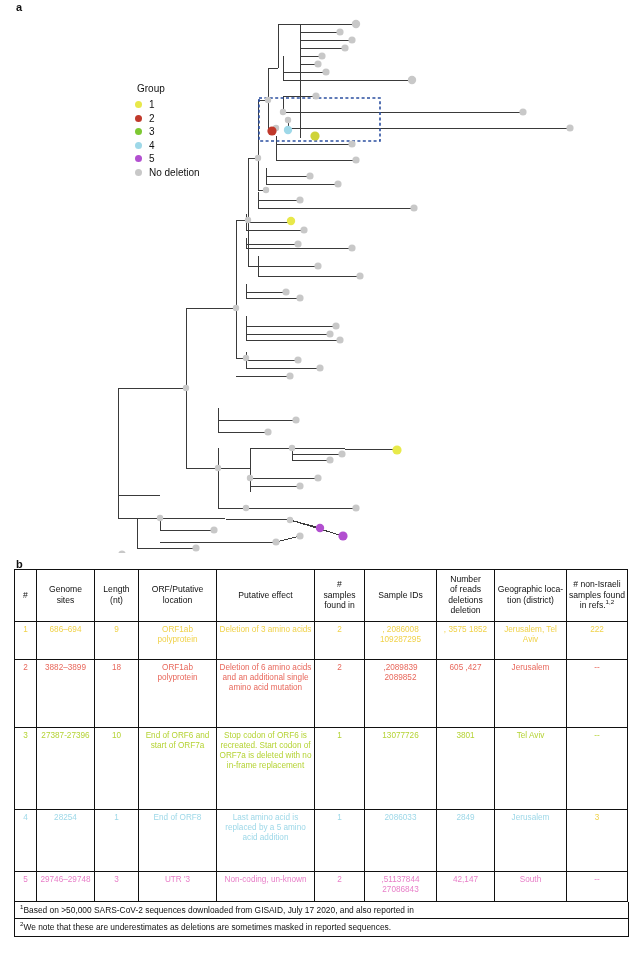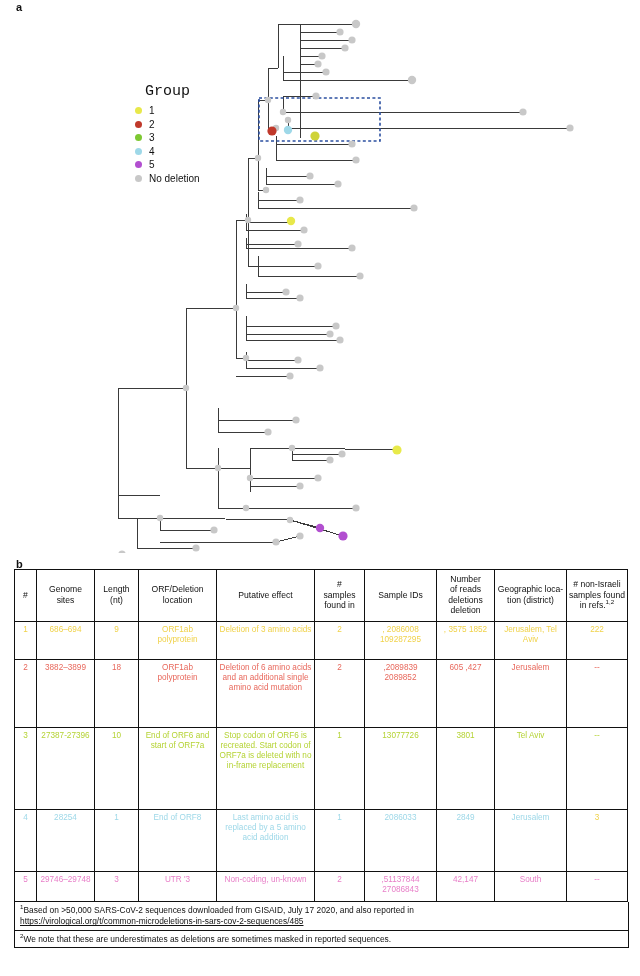--- a/index.html
+++ b/index.html
@@ -8,21 +8,21 @@
   .panel-label{position:absolute;font-size:11px;font-weight:bold;color:#111;}
   #panel-a-label{left:16px;top:1px;}
   #panel-b-label{left:16px;top:558px;}
 
   
   #tree-panel{position:absolute;left:0;top:8px;width:640px;height:545px;}
   #tree-svg{position:absolute;left:0;top:0;}
 
   
   #legend{position:absolute;left:133px;top:83px;width:110px;}
-  #legend-title{font-size:15px;color:#111;margin:0 0 4px 12px;font-family:Liberation Mono, monospace;}
+  #legend-title{font-size:10px;color:#111;margin:0 0 4px 4px;}
   .legend-row{display:flex;align-items:center;height:13px;margin-bottom:0.5px;}
   .legend-dot{width:7px;height:7px;border-radius:50%;margin-right:7px;margin-left:2px;flex:0 0 auto;}
   .legend-text{font-size:10px;color:#111;line-height:13px;}
 
   
   #table-wrap{position:absolute;left:14px;top:569px;width:613px;}
   table.deltable{border-collapse:collapse;width:613px;table-layout:fixed;font-size:8.2px;}
   table.deltable th,table.deltable td{
     border-left:1px solid #111;border-right:1px solid #111;
     text-align:center;vertical-align:top;padding:3px 2px 4px 2px;line-height:1.22;
@@ -213,21 +213,21 @@
         <col class="c6">
         <col class="c7">
         <col class="c8">
         <col class="c9">
     </colgroup>
     <thead>
       <tr>
         <th><span>#</span></th>
         <th><span>Genome</span><br><span>sites</span></th>
         <th><span>Length</span><br><span>(nt)</span></th>
-        <th><span>ORF/Deletion</span><br><span>location</span></th>
+        <th><span>ORF/Putative</span><br><span>location</span></th>
         <th><span>Putative effect</span></th>
         <th><span>#</span><br><span>samples</span><br><span>found in</span></th>
         <th><span>Sample IDs</span></th>
         <th><span>Number</span><br><span>of reads</span><br><span>deletions</span><br><span>deletion</span></th>
         <th><span>Geographic loca-</span><br><span>tion (district)</span></th>
         <th><span># non-Israeli</span><br><span>samples found</span><br><span>in refs.</span><sup>1,2</sup></th>
       </tr>
     </thead>
     <tbody>
       <tr style="color:#f0d24a;height:38px;">
@@ -289,19 +289,18 @@
         <td>42,147</td>
         <td>South</td>
         <td>--</td>
       </tr>
     </tbody>
   </table>
 
   <div id="footnotes">
     <div class="fn">
       <sup>1</sup><span>Based on &gt;50,000 SARS-CoV-2 sequences downloaded from GISAID, July 17 2020, and also reported in</span><br>
-      <span class="fn-url">https://virological.org/t/common-microdeletions-in-sars-cov-2-sequences/485</span>
     </div>
     <div class="fn fn2">
       <sup>2</sup><span>We note that these are underestimates as deletions are sometimes masked in reported sequences.</span>
     </div>
   </div>
 </div>
 
 </body></html>

